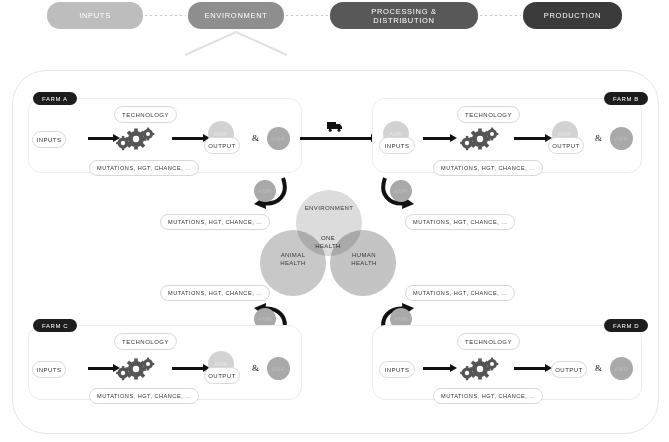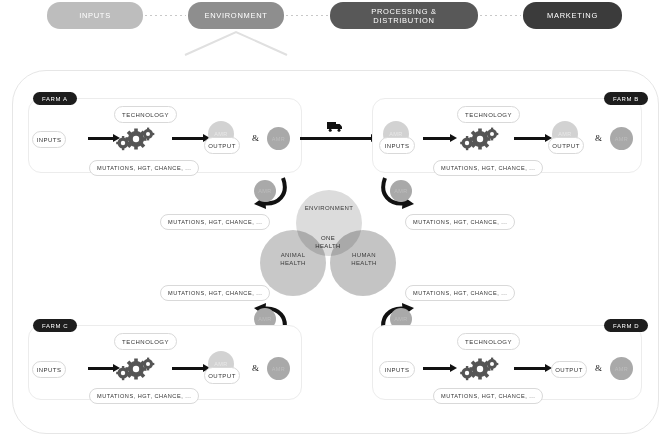--- a/index.html
+++ b/index.html
@@ -74,21 +74,21 @@
   <div class="chain-pill" style="left:188px;width:96px;background:#8e8e8e;">
     <span>ENVIRONMENT</span>
   </div>
 
   <div class="chain-pill" style="left:330px;width:148px;background:#585858;">
     <span style="white-space:pre-line">PROCESSING &amp;
 DISTRIBUTION</span>
   </div>
 
   <div class="chain-pill" style="left:523px;width:99px;background:#3b3b3b;">
-    <span>MARKETING</span>
+    <span>PRODUCTION</span>
   </div>
 </div>
 
 <svg class="chev" viewBox="0 0 106 26">
   <path d="M2 25 L53 2 L104 25" fill="none" stroke="#e0e0e0" stroke-width="2"></path>
 </svg>
 
 <div class="outer"></div>
 
 <div class="farm" style="left:28px;top:98px;width:272px;height:73px;"></div>

